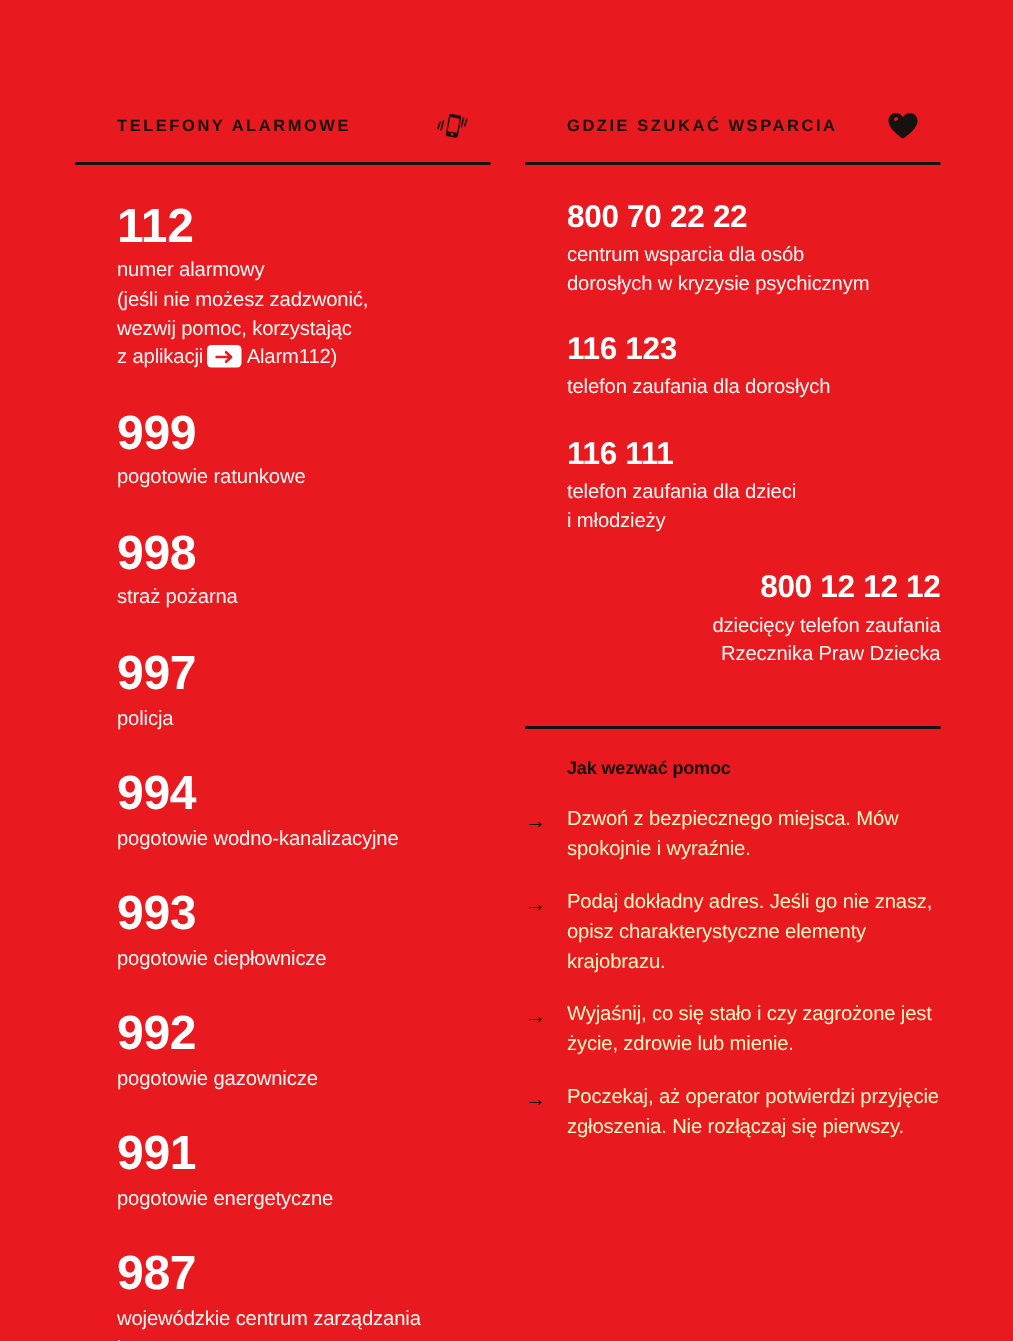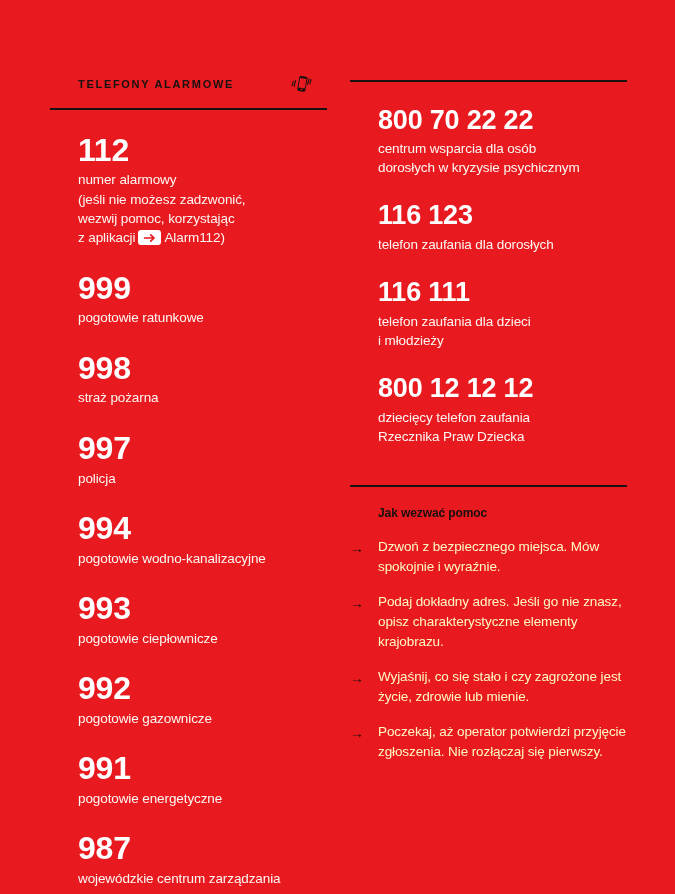--- a/index.html
+++ b/index.html
@@ -79,20 +79,21 @@
   .entries {
     margin-top: 23px;
     padding-left: 28px;
     box-sizing: border-box;
   }
   .entry {
     margin-bottom: 23px;
   }
   .entry:last-child {
     margin-bottom: 0;
+    text-align: right;
   }
   .entry-number {
     color: #ffffff;
     font-weight: bold;
     font-size: 32px;
     line-height: 1.12;
     letter-spacing: -0.2px;
     margin-bottom: 2px;
   }
   .entry-desc {
@@ -100,21 +101,21 @@
     font-size: 13.5px;
     line-height: 1.43;
     letter-spacing: -0.1px;
   }
   .entry-desc.bold {
     font-weight: normal;
   }
 
   
   .col-right .entry-number {
-    font-size: 27px;
+    font-size: 21px;
     line-height: 1.2;
     margin-bottom: 3px;
   }
   .col-right .entry {
     margin-bottom: 22px;
   }
   .col-right .entries {
     margin-top: 22px;
   }
 
@@ -276,20 +277,29 @@
 
         </div>
 
       </div>
     </div>
 
     <div class="col-gap"></div>
 
     <div class="col-right">
 
+      <div class="sec-head">
+        <div class="sec-head-title">GDZIE SZUKAĆ WSPARCIA</div>
+        <div class="sec-head-icon">
+          <svg width="22" height="20" viewBox="0 0 22 20">
+            <path d="M11 18.4 C11 18.4 1.3 12.3 1.3 6.6 C1.3 3.4 3.6 1.3 6.3 1.3 C8.3 1.3 10.1 2.5 11 4.2 C11.9 2.5 13.7 1.3 15.7 1.3 C18.4 1.3 20.7 3.4 20.7 6.6 C20.7 12.3 11 18.4 11 18.4 Z" fill="#17120f"></path>
+            <ellipse cx="6.4" cy="5.4" rx="1.5" ry="1.1" fill="#e8191f" transform="rotate(-25 6.4 5.4)"></ellipse>
+          </svg>
+        </div>
+      </div>
       <div class="sec-rule"></div>
 
       <div class="entries">
 
         <div class="entry">
           <div class="entry-number">800 70 22 22</div>
           <div class="entry-desc">
             <div>centrum wsparcia dla osób</div>
             <div>dorosłych w kryzysie psychicznym</div>
           </div>

